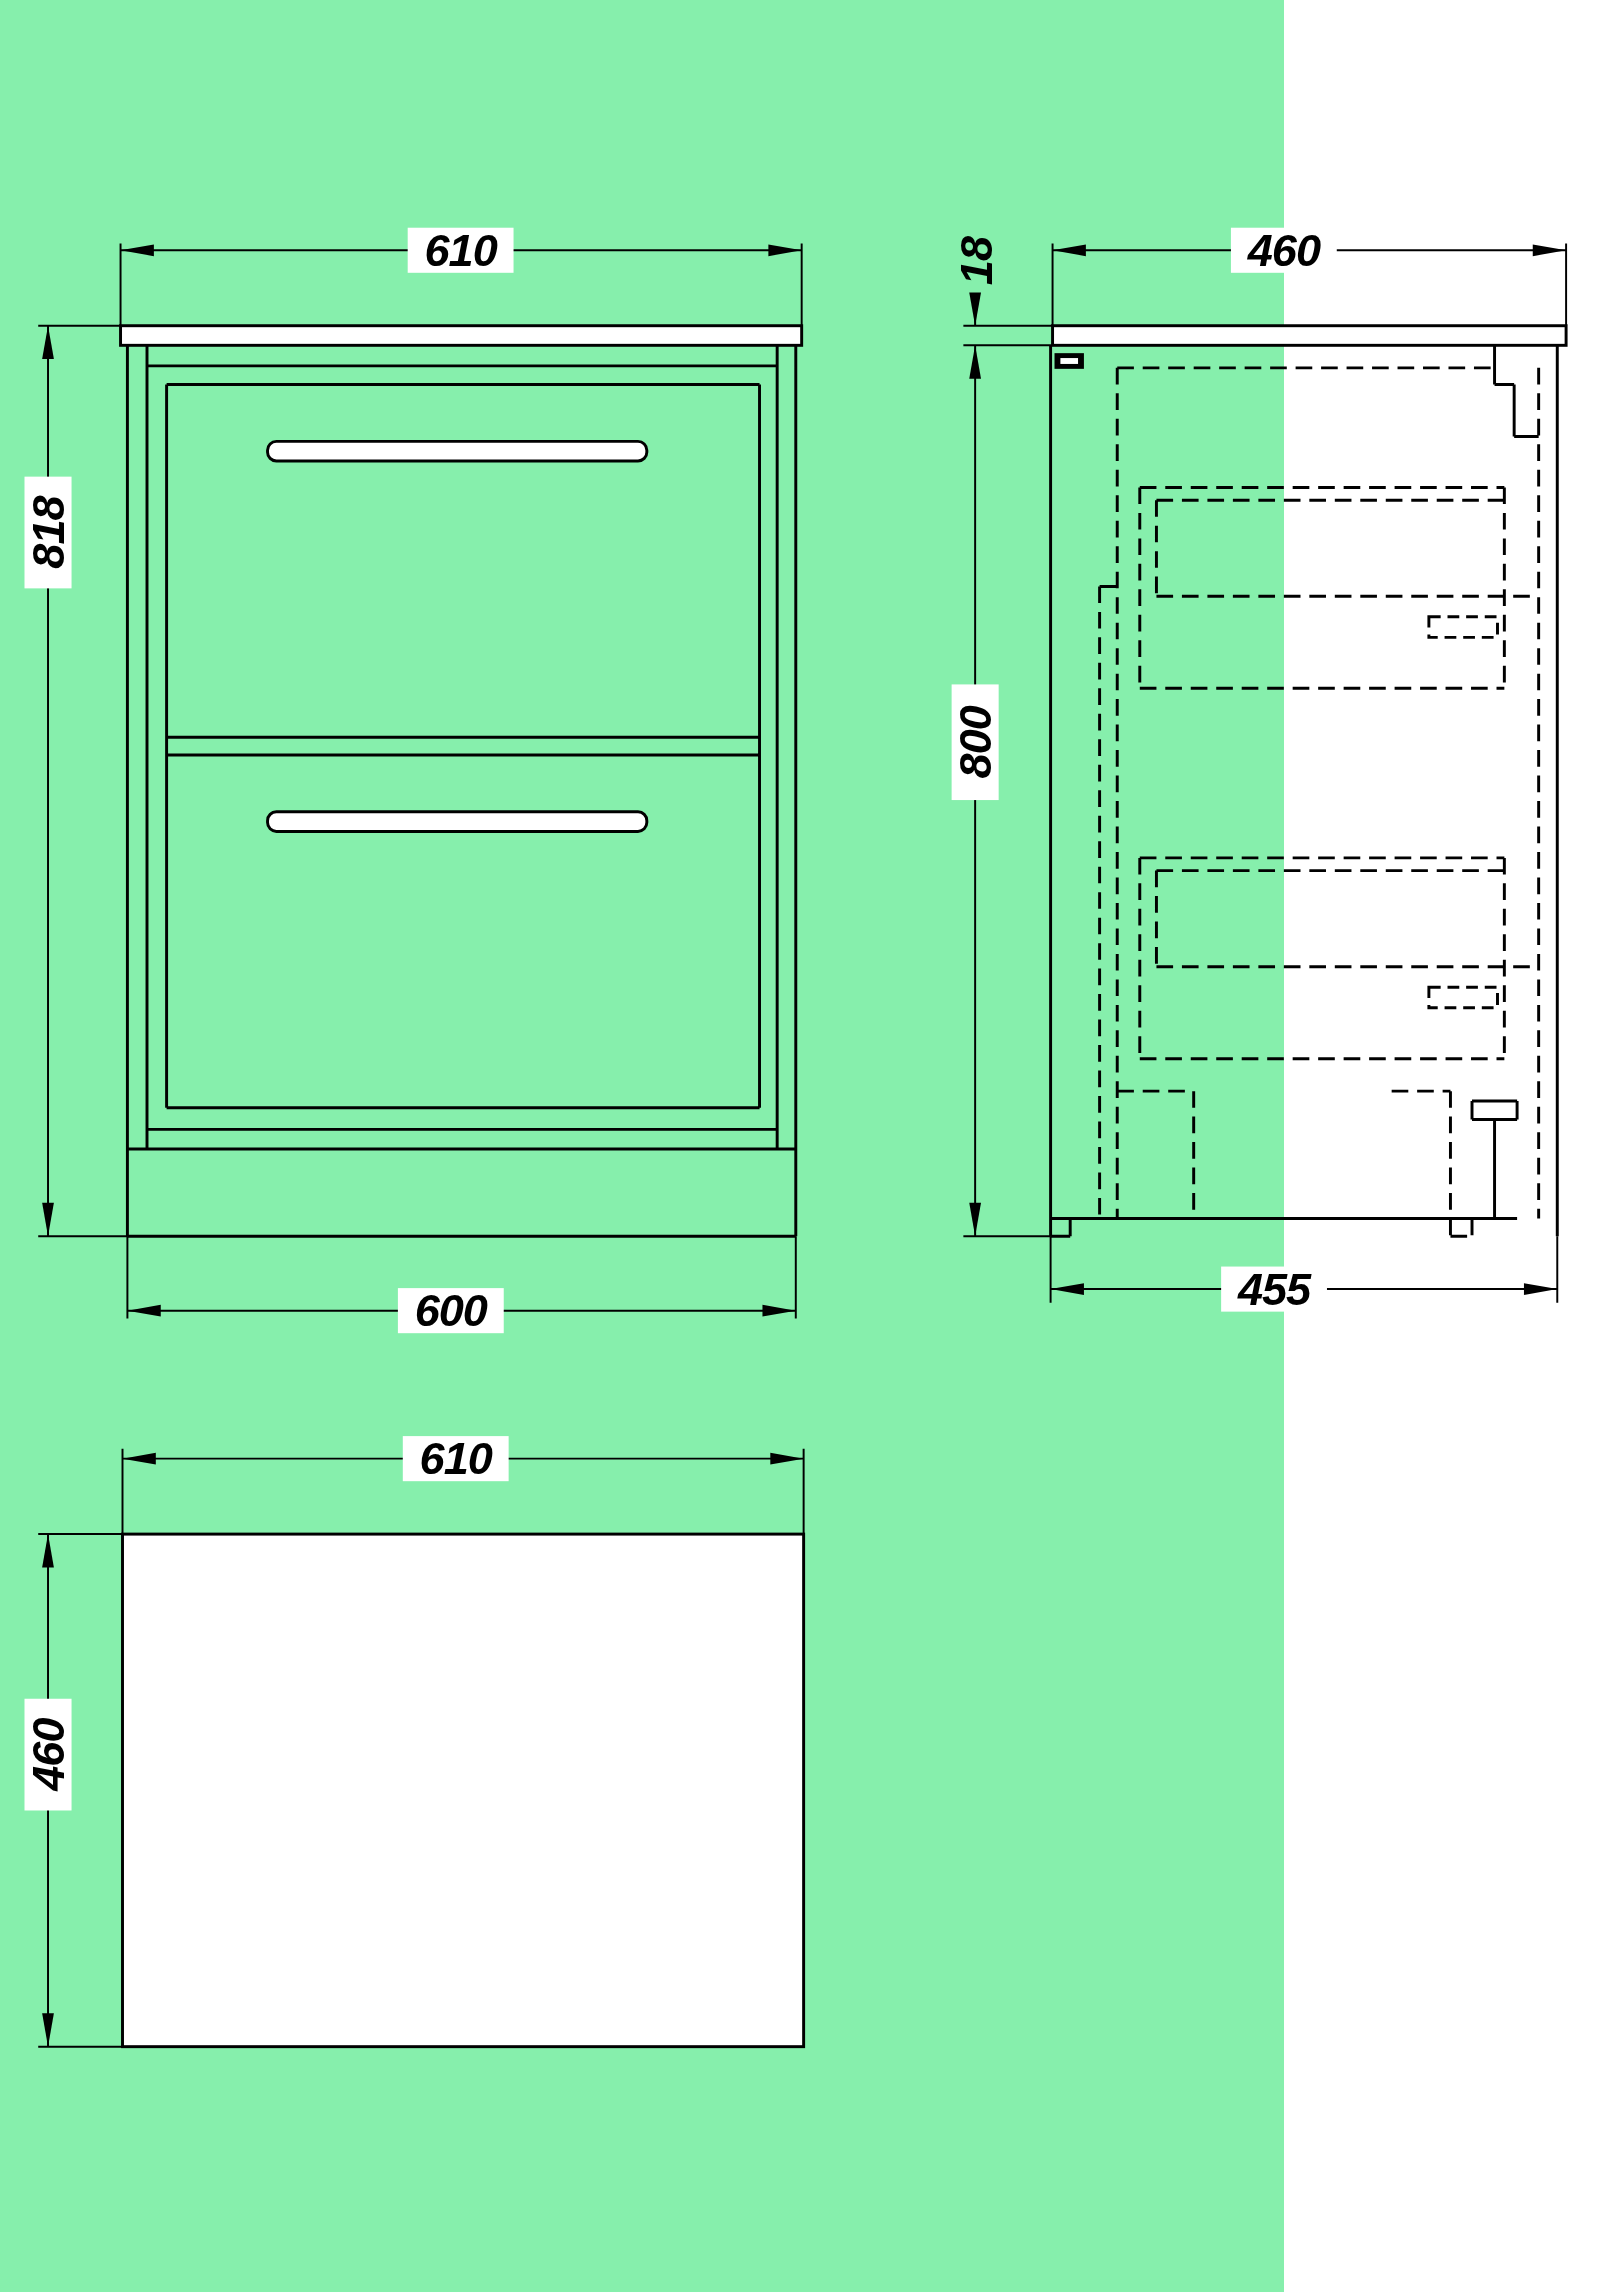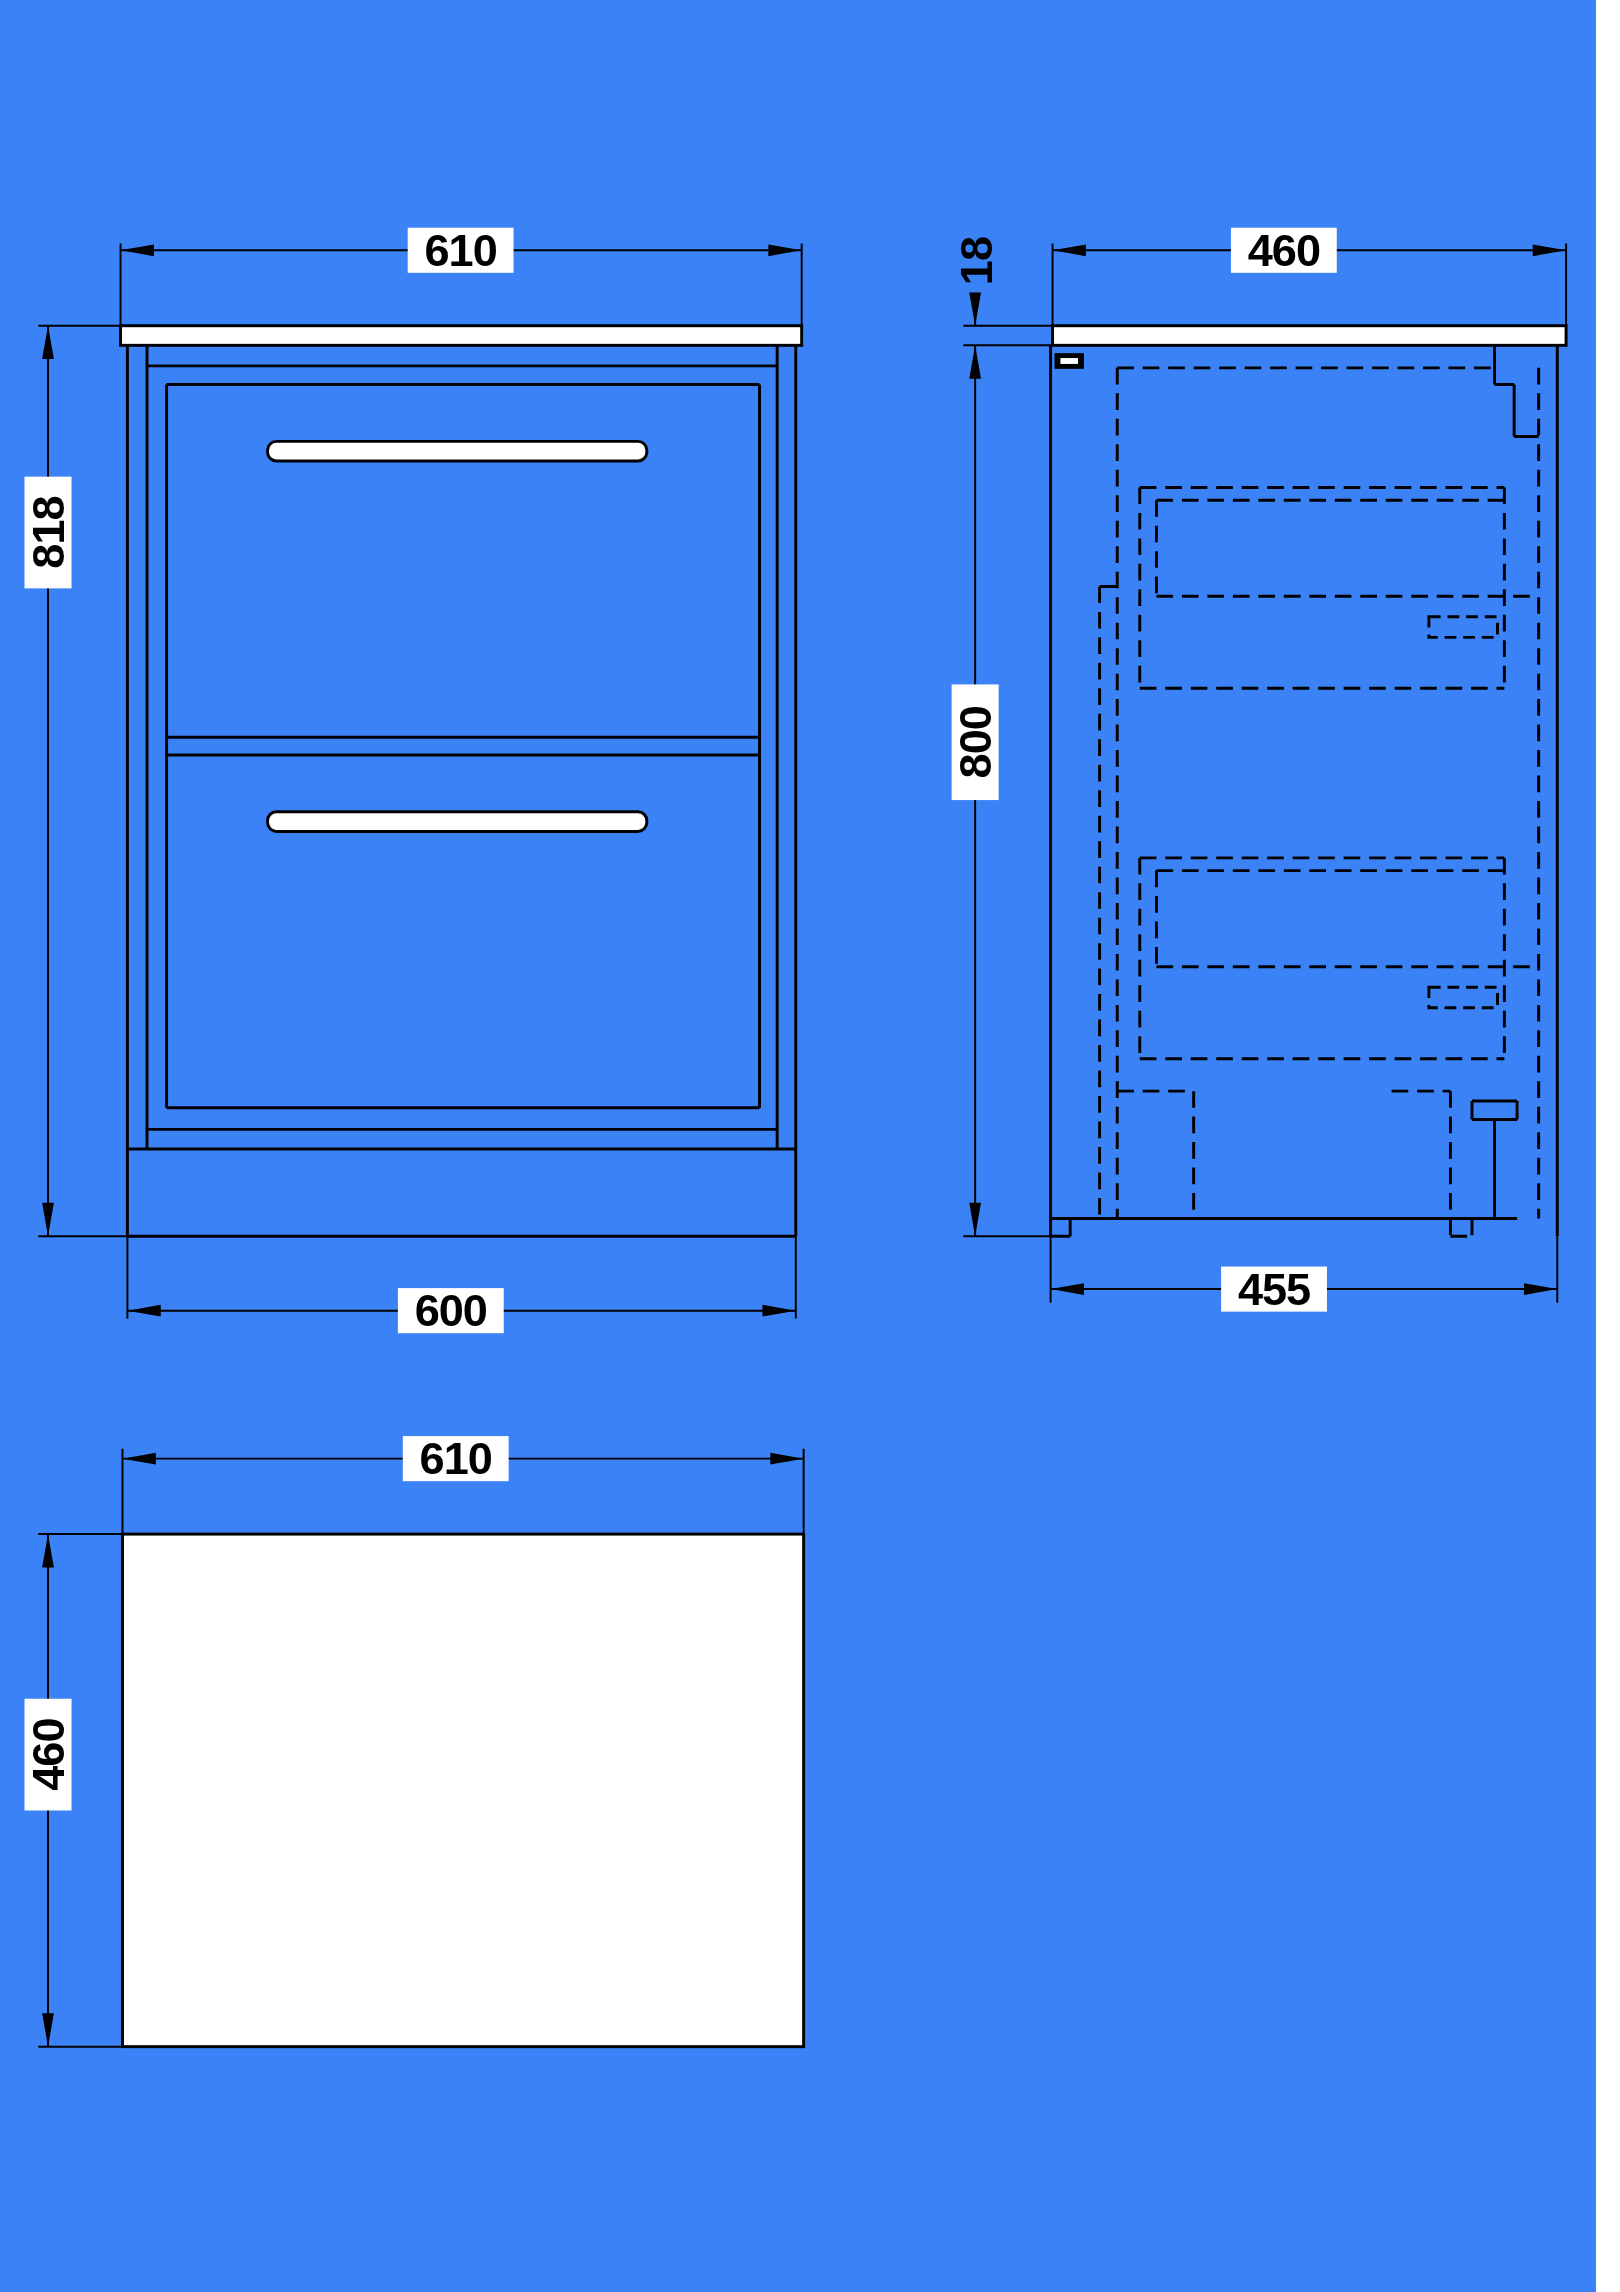--- a/index.html
+++ b/index.html
@@ -2,24 +2,25 @@
 <html><head>
 <meta charset="utf-8">
 <style>
   html, body {
     margin: 0;
     padding: 0;
     background: #ffffff;
   }
   .sheet {
     position: relative;
-    width: 1596px;
+    width: 1284px;
     height: 2293px;
-    background: #3b82f6;
+    background: #86efac;
     font-family: "Liberation Sans", sans-serif;
+    font-style: italic;
   }
   svg { display: block; }
   .body-line {
     stroke: #000000;
     stroke-width: 3;
     fill: none;
     stroke-linecap: butt;
   }
   .thin-line {
     stroke: #000000;

